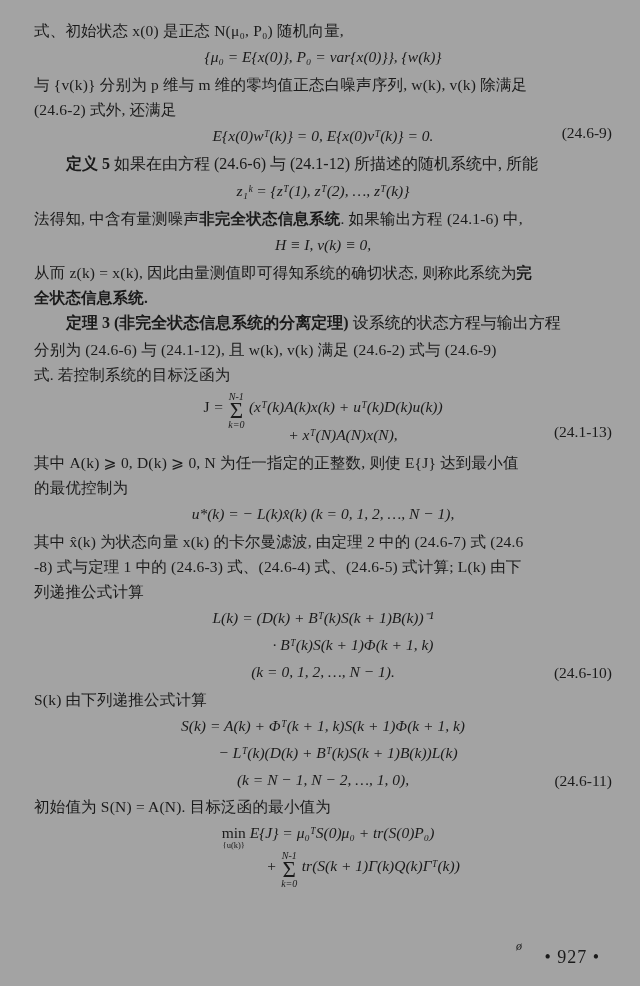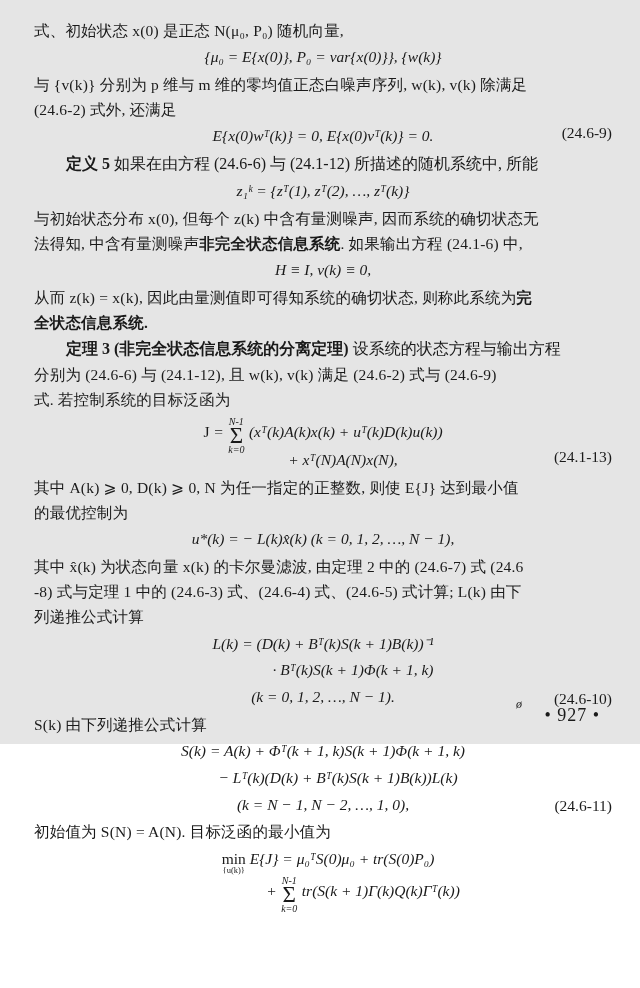--- a/index.html
+++ b/index.html
@@ -11,25 +11,25 @@
     width: 640px;
     height: 988px;
     font-family: "Liberation Serif", serif;
     color: #1a1a1a;
     position: relative;
     overflow: hidden;
   }
   .page {
     position: relative;
     width: 640px;
-    height: 744px;
+    height: 986px;
     padding: 0;
     box-sizing: border-box;
     
-    background: #e5e5e5;
+    background: #a3a3a3;
   }
   .content {
     position: absolute;
     left: 34px;
     top: 18px;
     width: 578px;
   }
   .line {
     font-size: 15.5px;
     line-height: 1.62;
@@ -156,21 +156,20 @@
       <span class="tagright">(24.6-9)</span>
     </div>
 
     <div class="para indent2">
       <span class="b">定义 5</span>
       <span>如果在由方程 (24.6-6) 与 (24.1-12) 所描述的随机系统中, 所能</span>
     </div>
 
     <div class="eq center">z₁ᵏ = {zᵀ(1), zᵀ(2), …, zᵀ(k)}</div>
 
-    <div class="line">与初始状态分布 x(0), 但每个 z(k) 中含有量测噪声, 因而系统的确切状态无</div>
     <div class="line">
       <span>法得知, 中含有量测噪声</span><span class="b">非完全状态信息系统</span><span>. 如果输出方程 (24.1-6) 中,</span>
     </div>
 
     <div class="eq center">H ≡ I, v(k) ≡ 0,</div>
 
     <div class="line">
       <span>从而 z(k) = x(k), 因此由量测值即可得知系统的确切状态, 则称此系统为</span><span class="b">完</span>
     </div>
     <div class="line b">全状态信息系统.</div>

